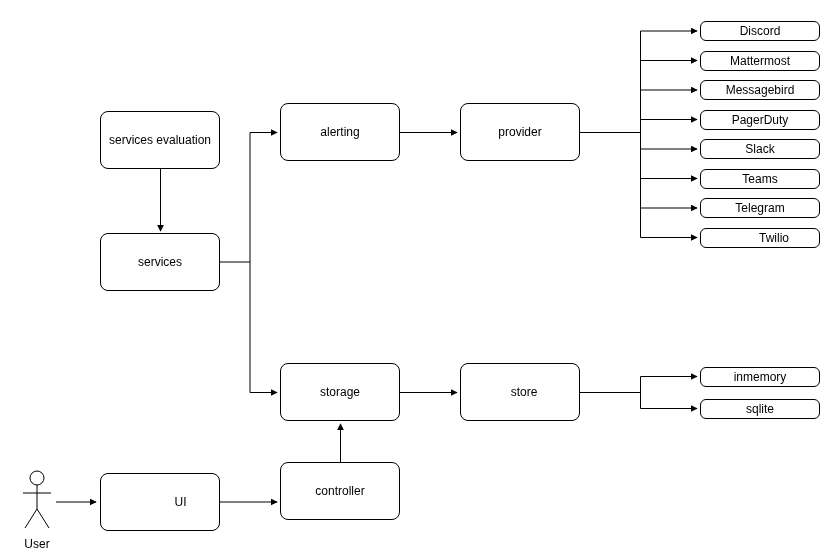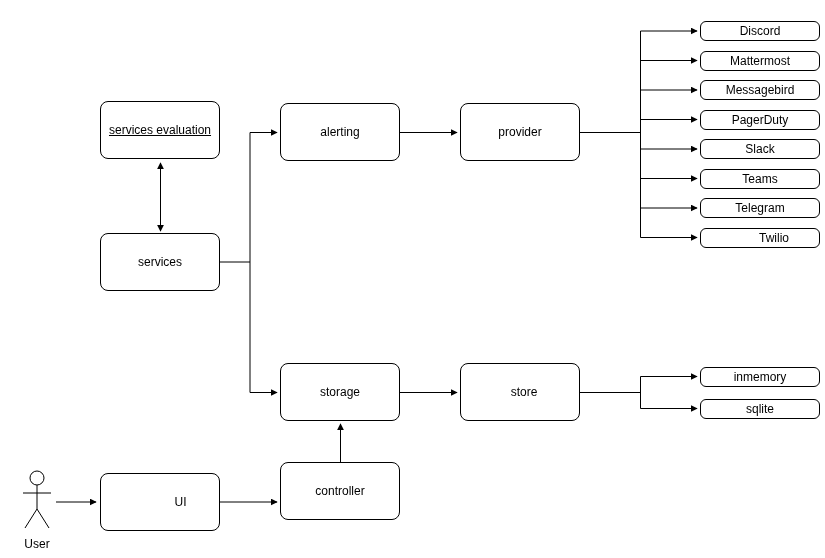--- a/index.html
+++ b/index.html
@@ -109,21 +109,21 @@
 
     <g stroke="#000" stroke-width="1" fill="none">
       <circle cx="37" cy="478" r="7" fill="#fff"></circle>
       <line x1="37" y1="485" x2="37" y2="509"></line>
       <line x1="23" y1="493" x2="51" y2="493"></line>
       <line x1="37" y1="509" x2="25" y2="528"></line>
       <line x1="37" y1="509" x2="49" y2="528"></line>
     </g>
   </svg>
 
-  <div class="node" style="left:100px; top:101px;text-decoration:underline;">services evaluation</div>
+  <div class="node" style="left:100px; top:111px;">services evaluation</div>
 
   <div class="node" style="left:100px; top:233px;">services</div>
 
   <div class="node" style="left:280px; top:103px;">alerting</div>
 
   <div class="node" style="left:460px; top:103px;">provider</div>
 
   <div class="node" style="left:280px; top:363px;">storage</div>
 
   <div class="node" style="left:460px; top:363px;padding-left:8px;">store</div>

